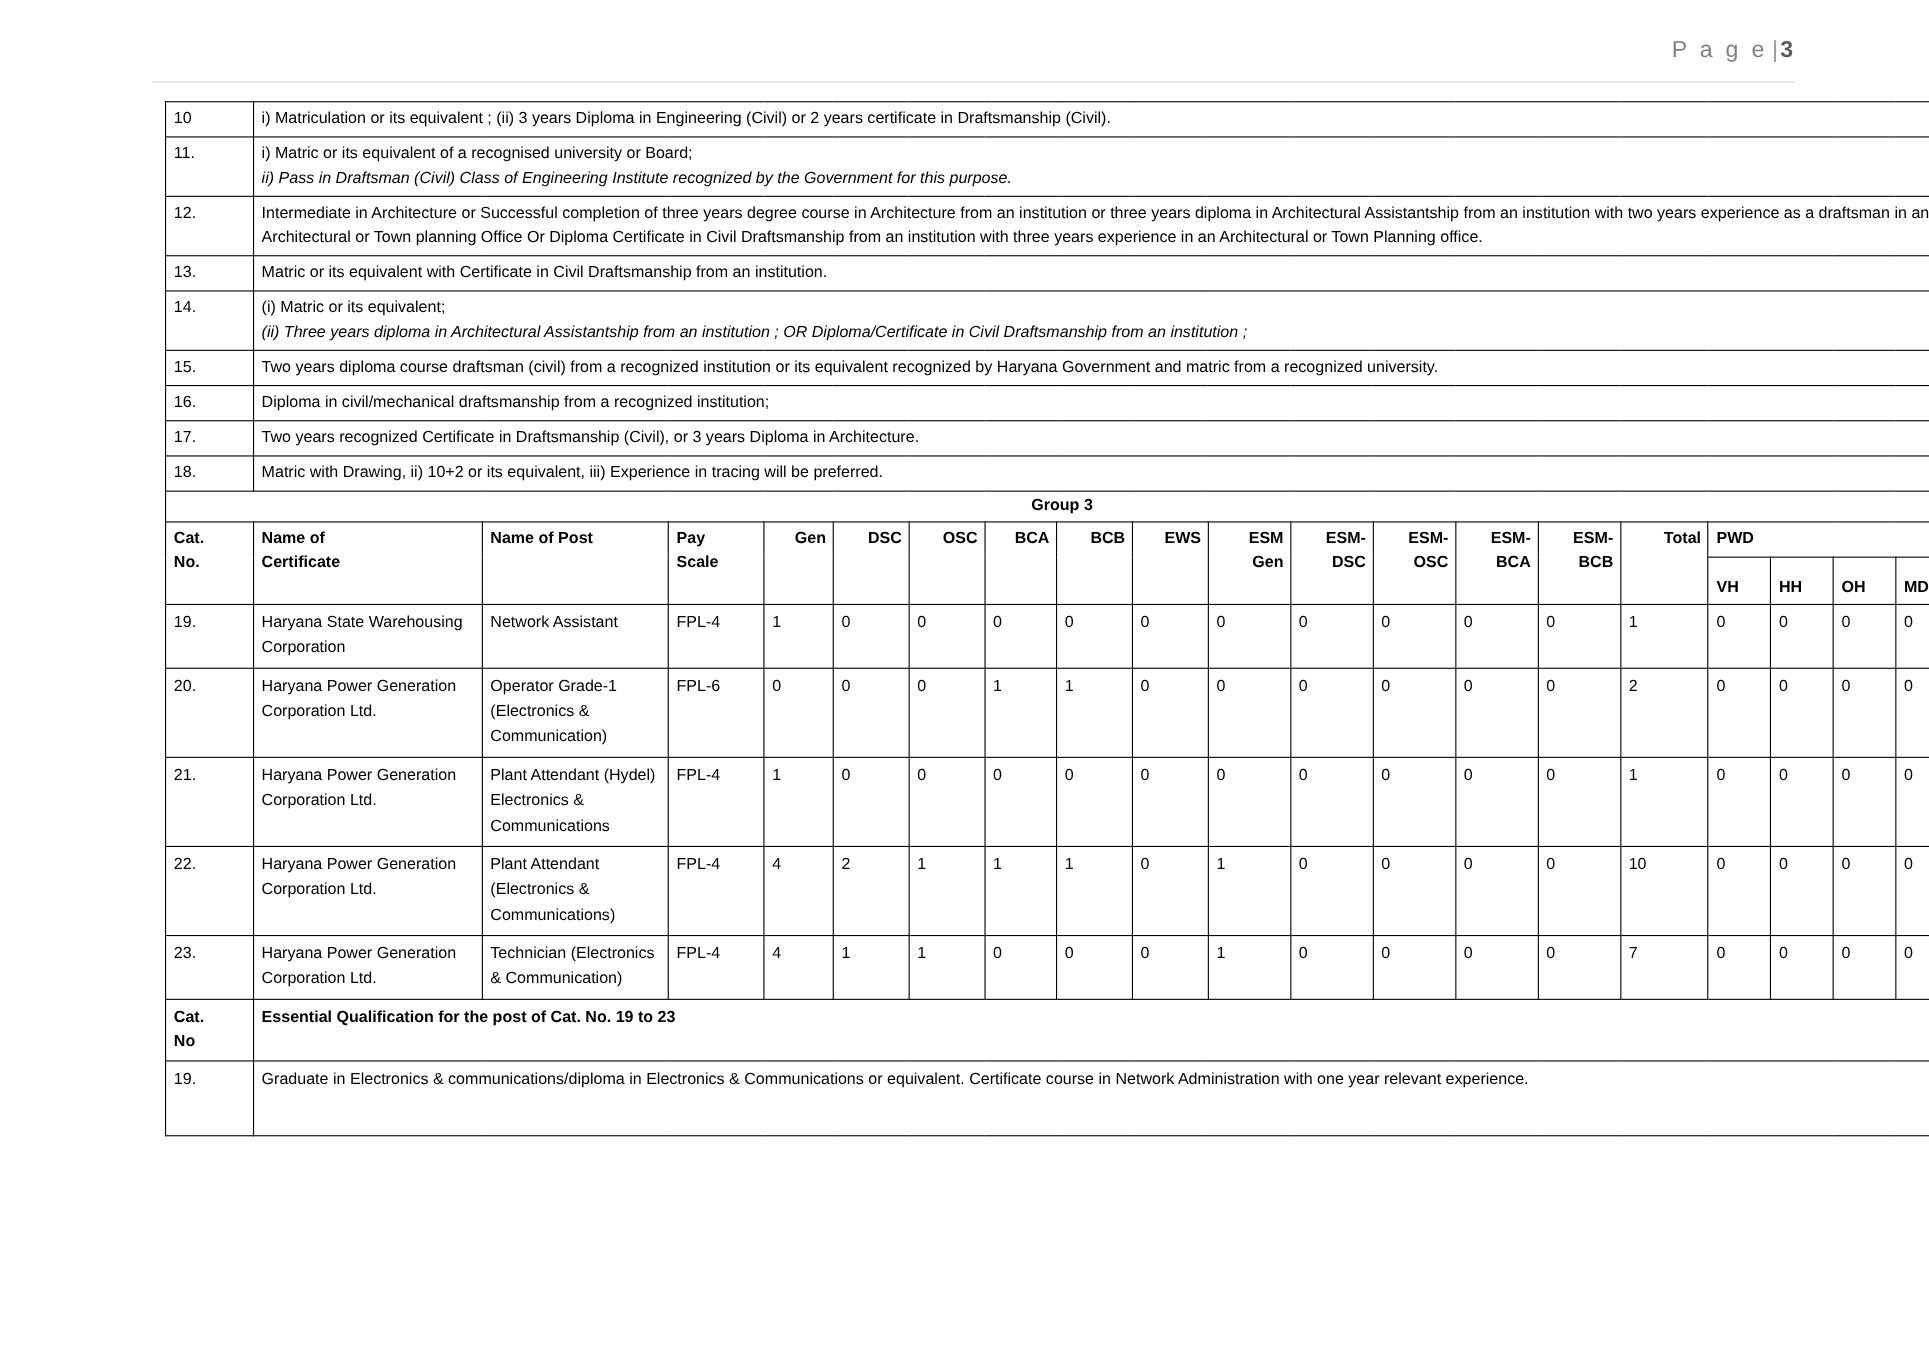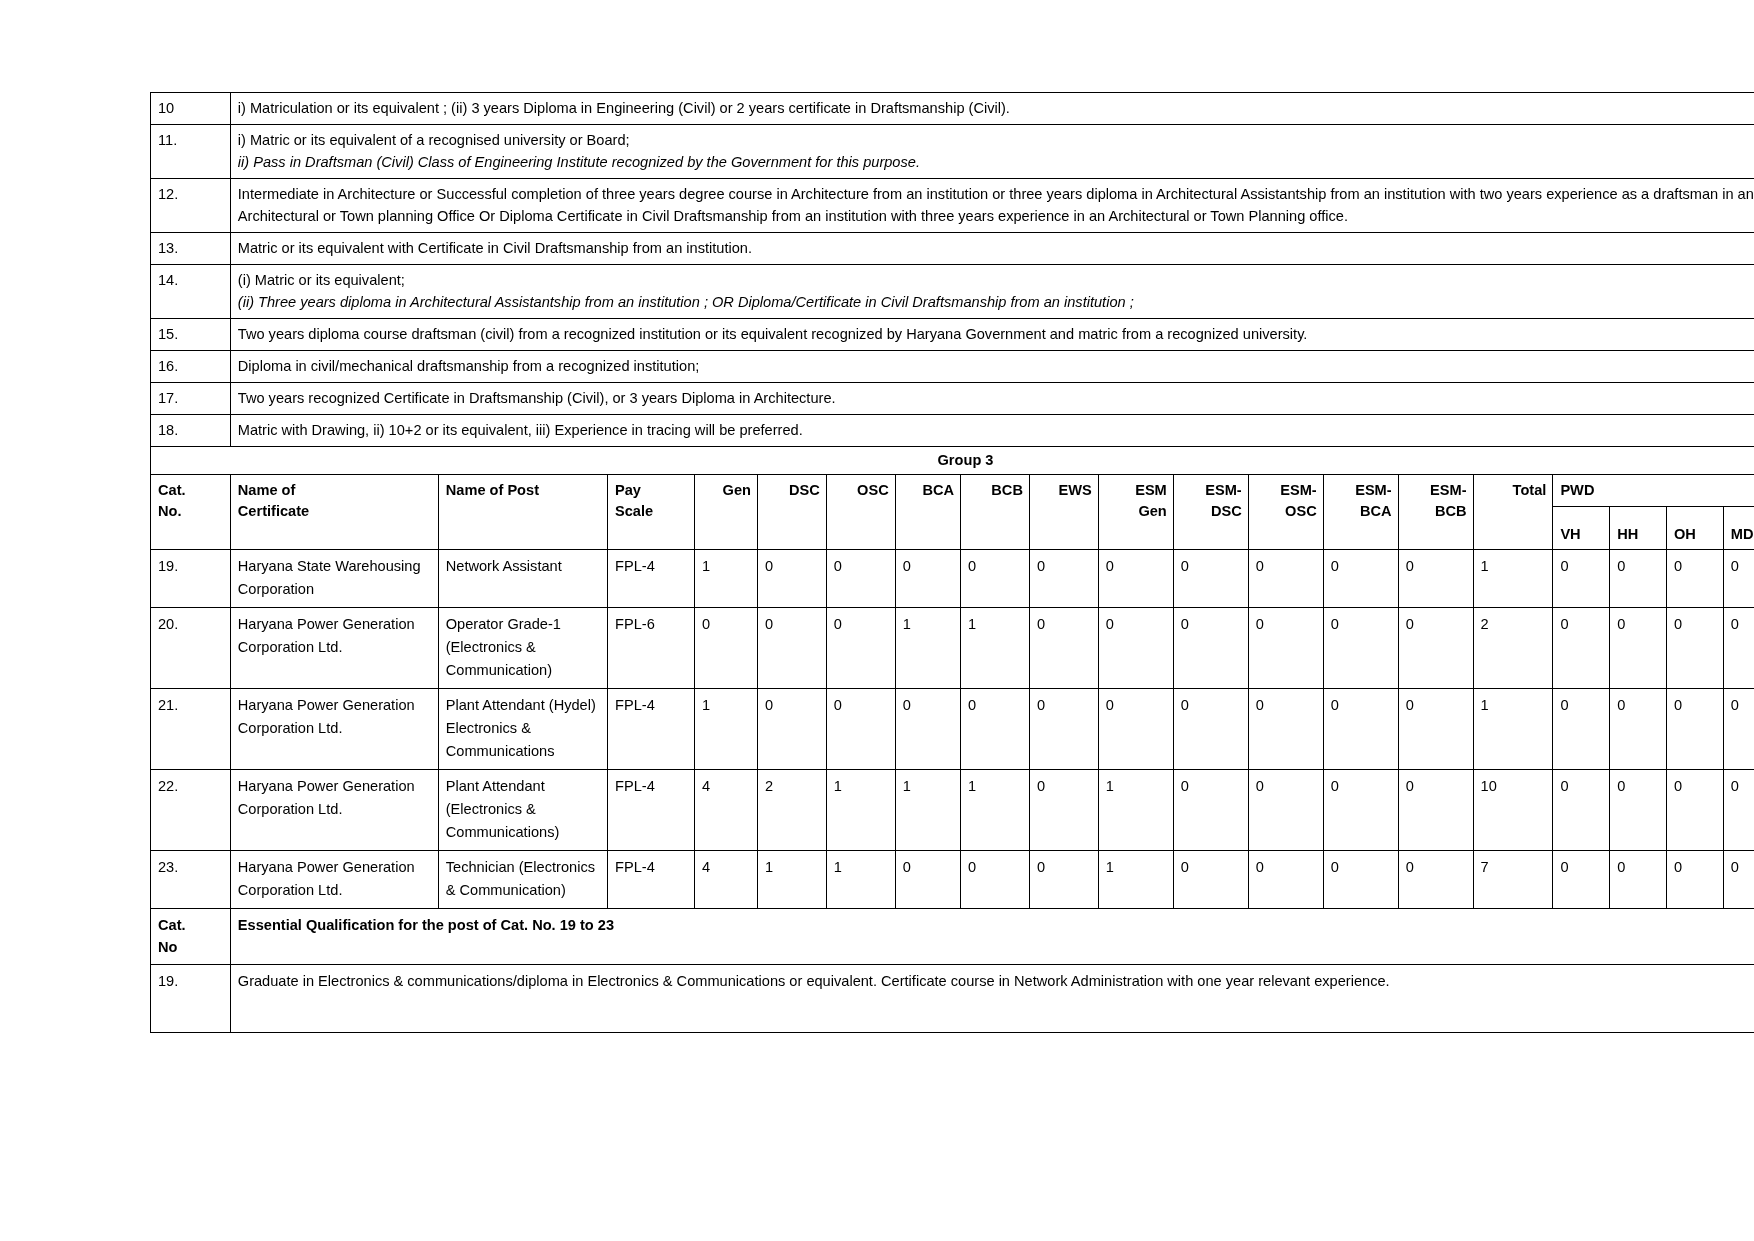--- a/index.html
+++ b/index.html
@@ -140,20 +140,26 @@
   .eq-body td {
     line-height: 22px;
     padding: 5px 7px 40px 7px;
   }
 </style>
 </head>
 <body>
 
 <div class="page">
 
+  <div class="page-header">
+    <div class="page-header-text">
+      <span class="pg-word">P a g e</span><span class="pg-sep">|</span><span class="pg-num">3</span>
+    </div>
+    <div class="header-rule"></div>
+  </div>
 
   <table class="doc-table">
     <colgroup>
       <col style="width:66px">
       <col style="width:172px">
       <col style="width:140px">
       <col style="width:72px">
       <col style="width:52px">
       <col style="width:57px">
       <col style="width:57px">

